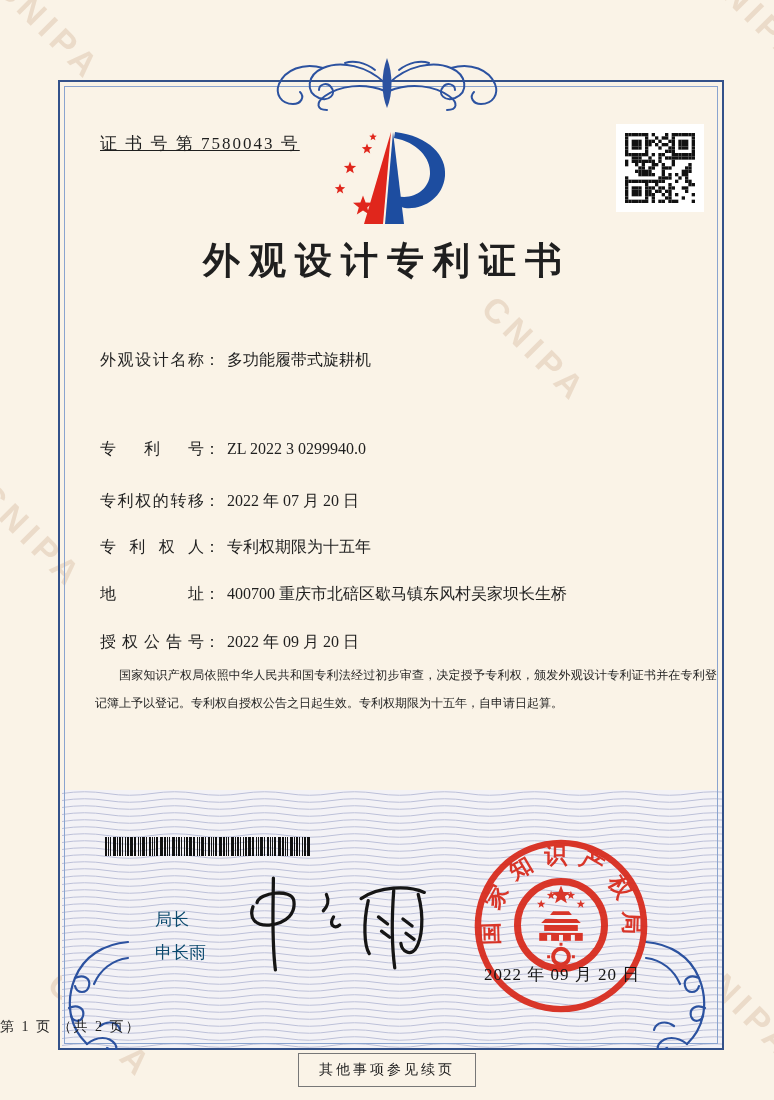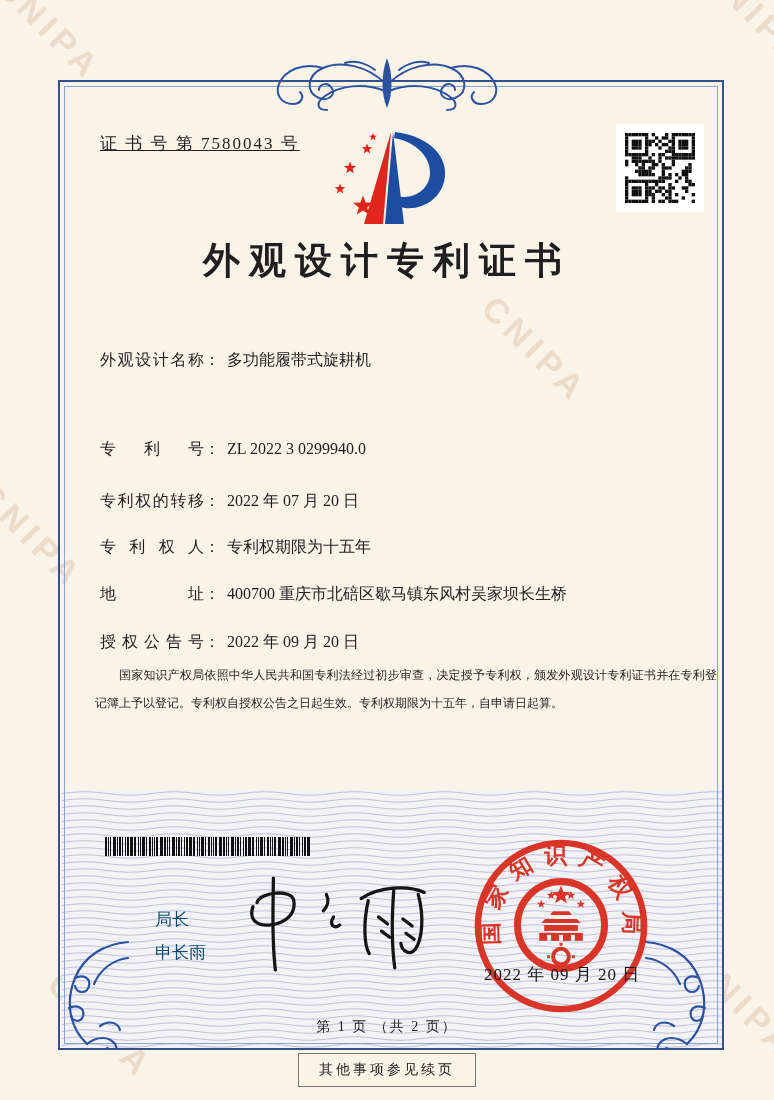--- a/index.html
+++ b/index.html
@@ -21,21 +21,21 @@
   .lab2{display:inline-block;width:88px;text-align:justify;text-align-last:justify;vertical-align:bottom;}
   .val{margin-left:7px;text-align:center;}
   .pair2{position:absolute;left:260px;top:0;}
   .paras{position:absolute;left:95px;top:661px;width:622px;font-size:12px;line-height:28px;text-align:justify;}
   .paras p{margin:0;text-indent:2em;}
   .barcode{position:absolute;left:105px;top:837px;}
   .signer{position:absolute;left:112px;top:903px;font-family:Liberation Serif, serif;font-size:17px;line-height:33px;color:#0c4a6e;margin-left:43px;}
   .signature{position:absolute;left:228px;top:872px;}
   .seal{position:absolute;left:467px;top:832px;}
   .sealdate{position:absolute;left:477px;top:963px;width:170px;text-align:center;font-size:17px;letter-spacing:1px;color:#141414;}
-  .footer-page{position:absolute;left:0;top:1018px;width:774px;text-align:center;font-size:14px;letter-spacing:2px;}
+  .footer-page{position:absolute;left:0;top:1018px;width:774px;text-align:left;font-size:14px;letter-spacing:2px;}
   .bottombox{position:absolute;left:50%;top:1053px;transform:translateX(-50%);border:1px solid #777;
              padding:7px 20px;font-size:14px;letter-spacing:3px;background:#faf3e7;white-space:nowrap;}
   .orn{position:absolute;}
 </style>
 </head>
 <body>
 
 <div class="page">
 
   <div class="wm" style="left:-18px;top:8px">CNIPA</div>

